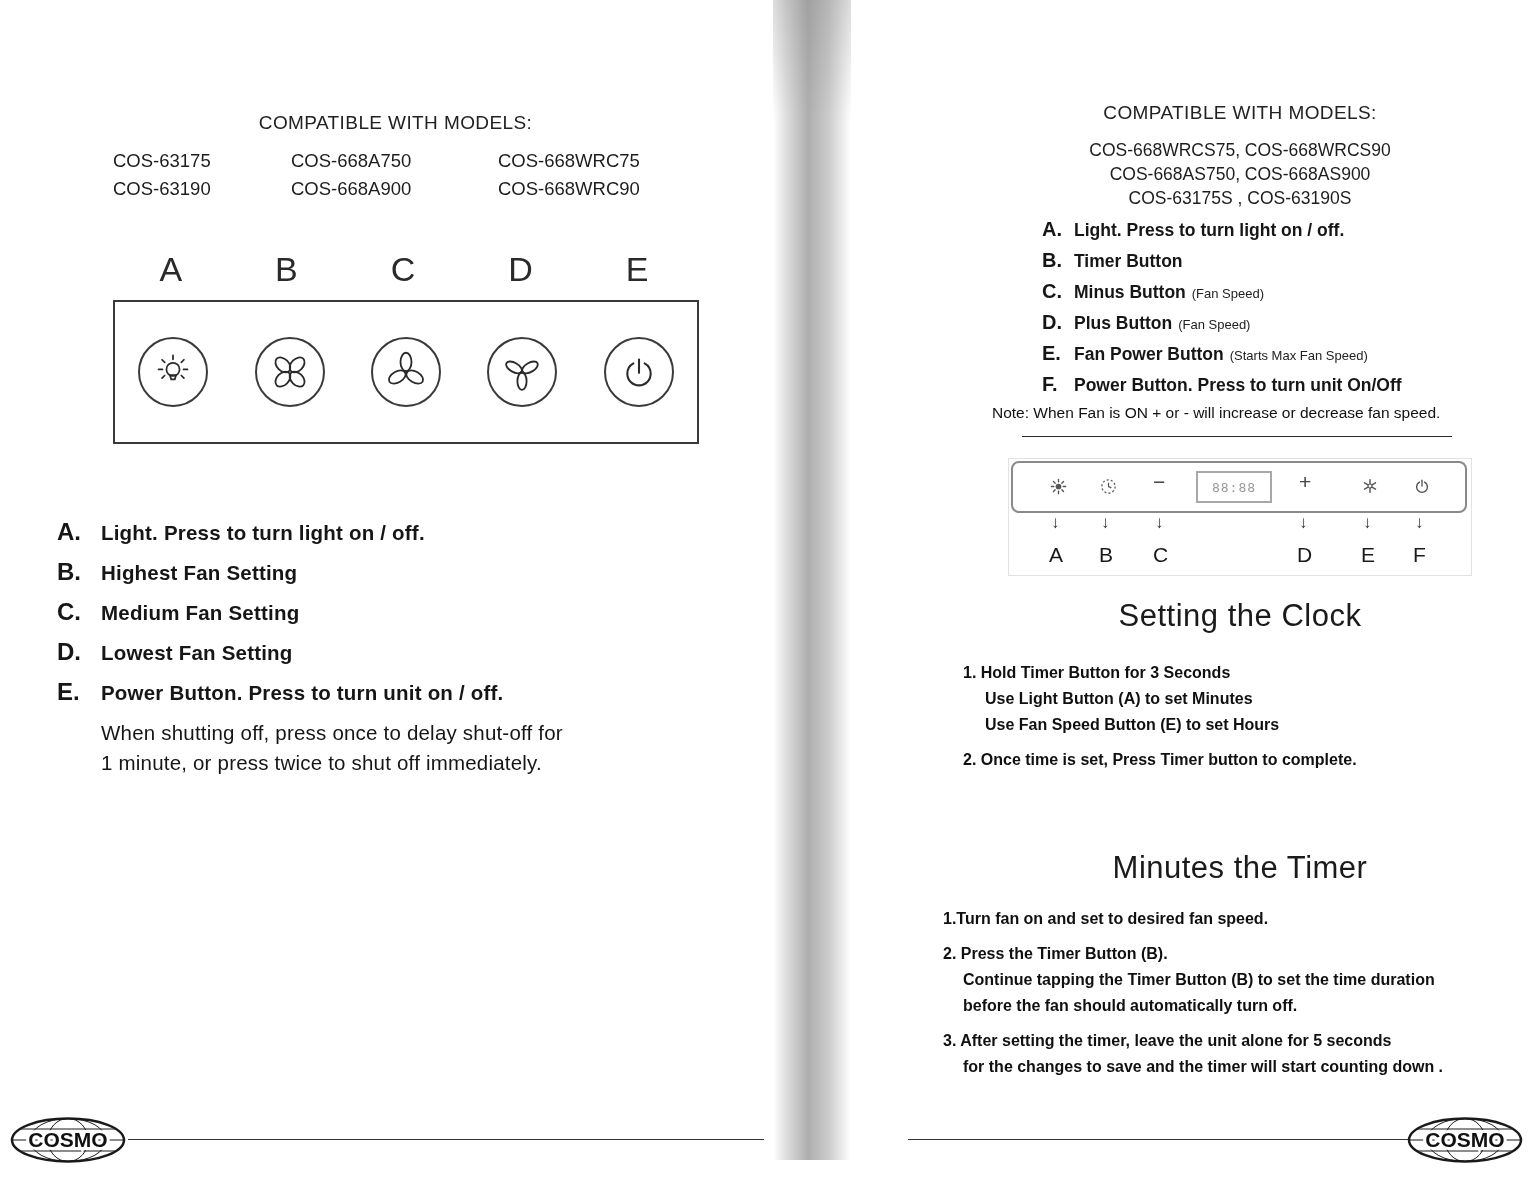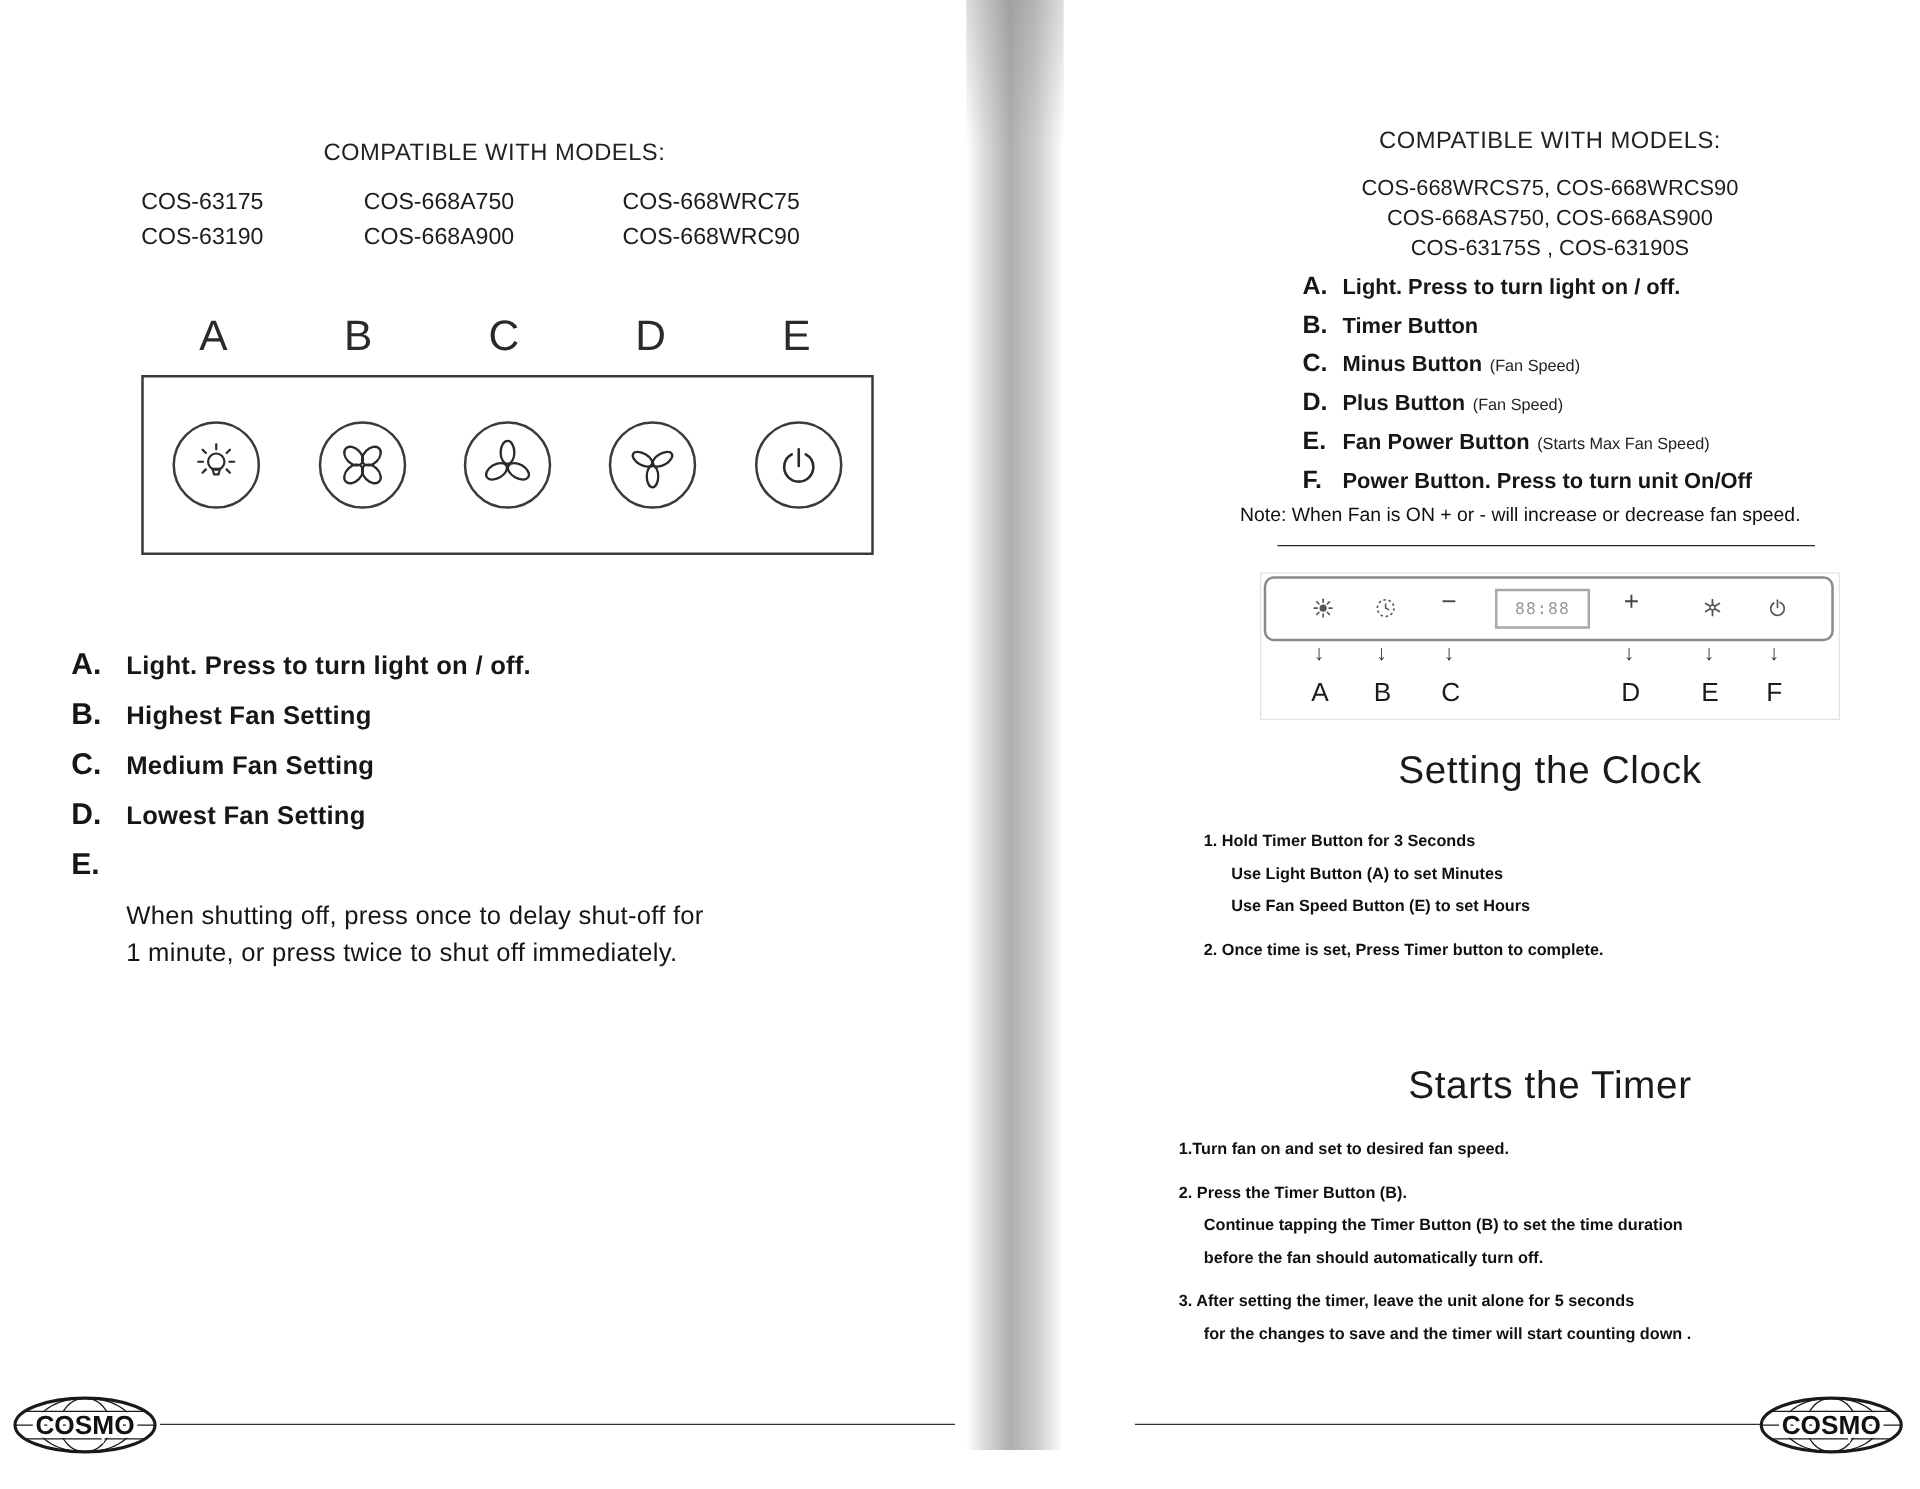--- a/index.html
+++ b/index.html
@@ -63,21 +63,21 @@
   .p-fan{left:348px;}
   .p-power{left:400px;}
   .arrow{position:absolute;top:54px;font-size:17px;color:#333;}
   .pletter{position:absolute;top:84px;font-size:21px;color:#1a1a1a;}
 
   .section-title{position:absolute;left:960px;width:560px;text-align:center;
     font-size:31px;font-weight:400;letter-spacing:.5px;color:#1a1a1a;}
   .st-clock{top:598px;}
   .st-timer{top:850px;}
 
-  .steps{position:absolute;font-size:13px;font-weight:bold;line-height:26px;color:#101010;}
+  .steps{position:absolute;font-size:16px;font-weight:bold;line-height:26px;color:#101010;}
   .steps-clock{left:963px;top:660px;width:560px;}
   .steps-timer{left:943px;top:906px;width:580px;}
   .step{margin-bottom:9px;}
   .sline{white-space:nowrap;}
   .sline.cont{padding-left:22px;}
   .steps-timer .sline.cont{padding-left:20px;}
 
   
   .rule-left{position:absolute;left:128px;top:1139px;width:636px;border-top:1.6px solid #333;}
   .rule-right{position:absolute;left:908px;top:1139px;width:500px;border-top:1.6px solid #333;}
@@ -181,20 +181,21 @@
       <div class="ditem">
         <span class="dletter">C.</span>
         <span class="dtext">Medium Fan Setting</span>
       </div>
       <div class="ditem">
         <span class="dletter">D.</span>
         <span class="dtext">Lowest Fan Setting</span>
       </div>
       <div class="ditem">
         <span class="dletter">E.</span>
+        <span class="dtext">Power Button. Press to turn unit on / off.</span>
       </div>
       <div class="dextra">When shutting off, press once to delay shut-off for</div>
       <div class="dextra">1 minute, or press twice to shut off immediately.</div>
     </div>
   </section>
 
   <section>
     <div class="compat-title rt">COMPATIBLE WITH MODELS:</div>
 
     <div class="models-center">
@@ -306,21 +307,21 @@
       <div class="step">
         <div class="sline">1. Hold Timer Button for 3 Seconds</div>
         <div class="sline cont">Use Light Button (A) to set Minutes</div>
         <div class="sline cont">Use Fan Speed Button (E) to set Hours</div>
       </div>
       <div class="step">
         <div class="sline">2. Once time is set, Press Timer button to complete.</div>
       </div>
     </div>
 
-    <div class="section-title st-timer">Starts the Timer</div>
+    <div class="section-title st-timer">Minutes the Timer</div>
 
     <div class="steps steps-timer">
       <div class="step">
         <div class="sline">1.Turn fan on and set to desired fan speed.</div>
       </div>
       <div class="step">
         <div class="sline">2. Press the Timer Button (B).</div>
         <div class="sline cont">Continue tapping the Timer Button (B) to set the time duration</div>
         <div class="sline cont">before the fan should automatically turn off.</div>
       </div>

